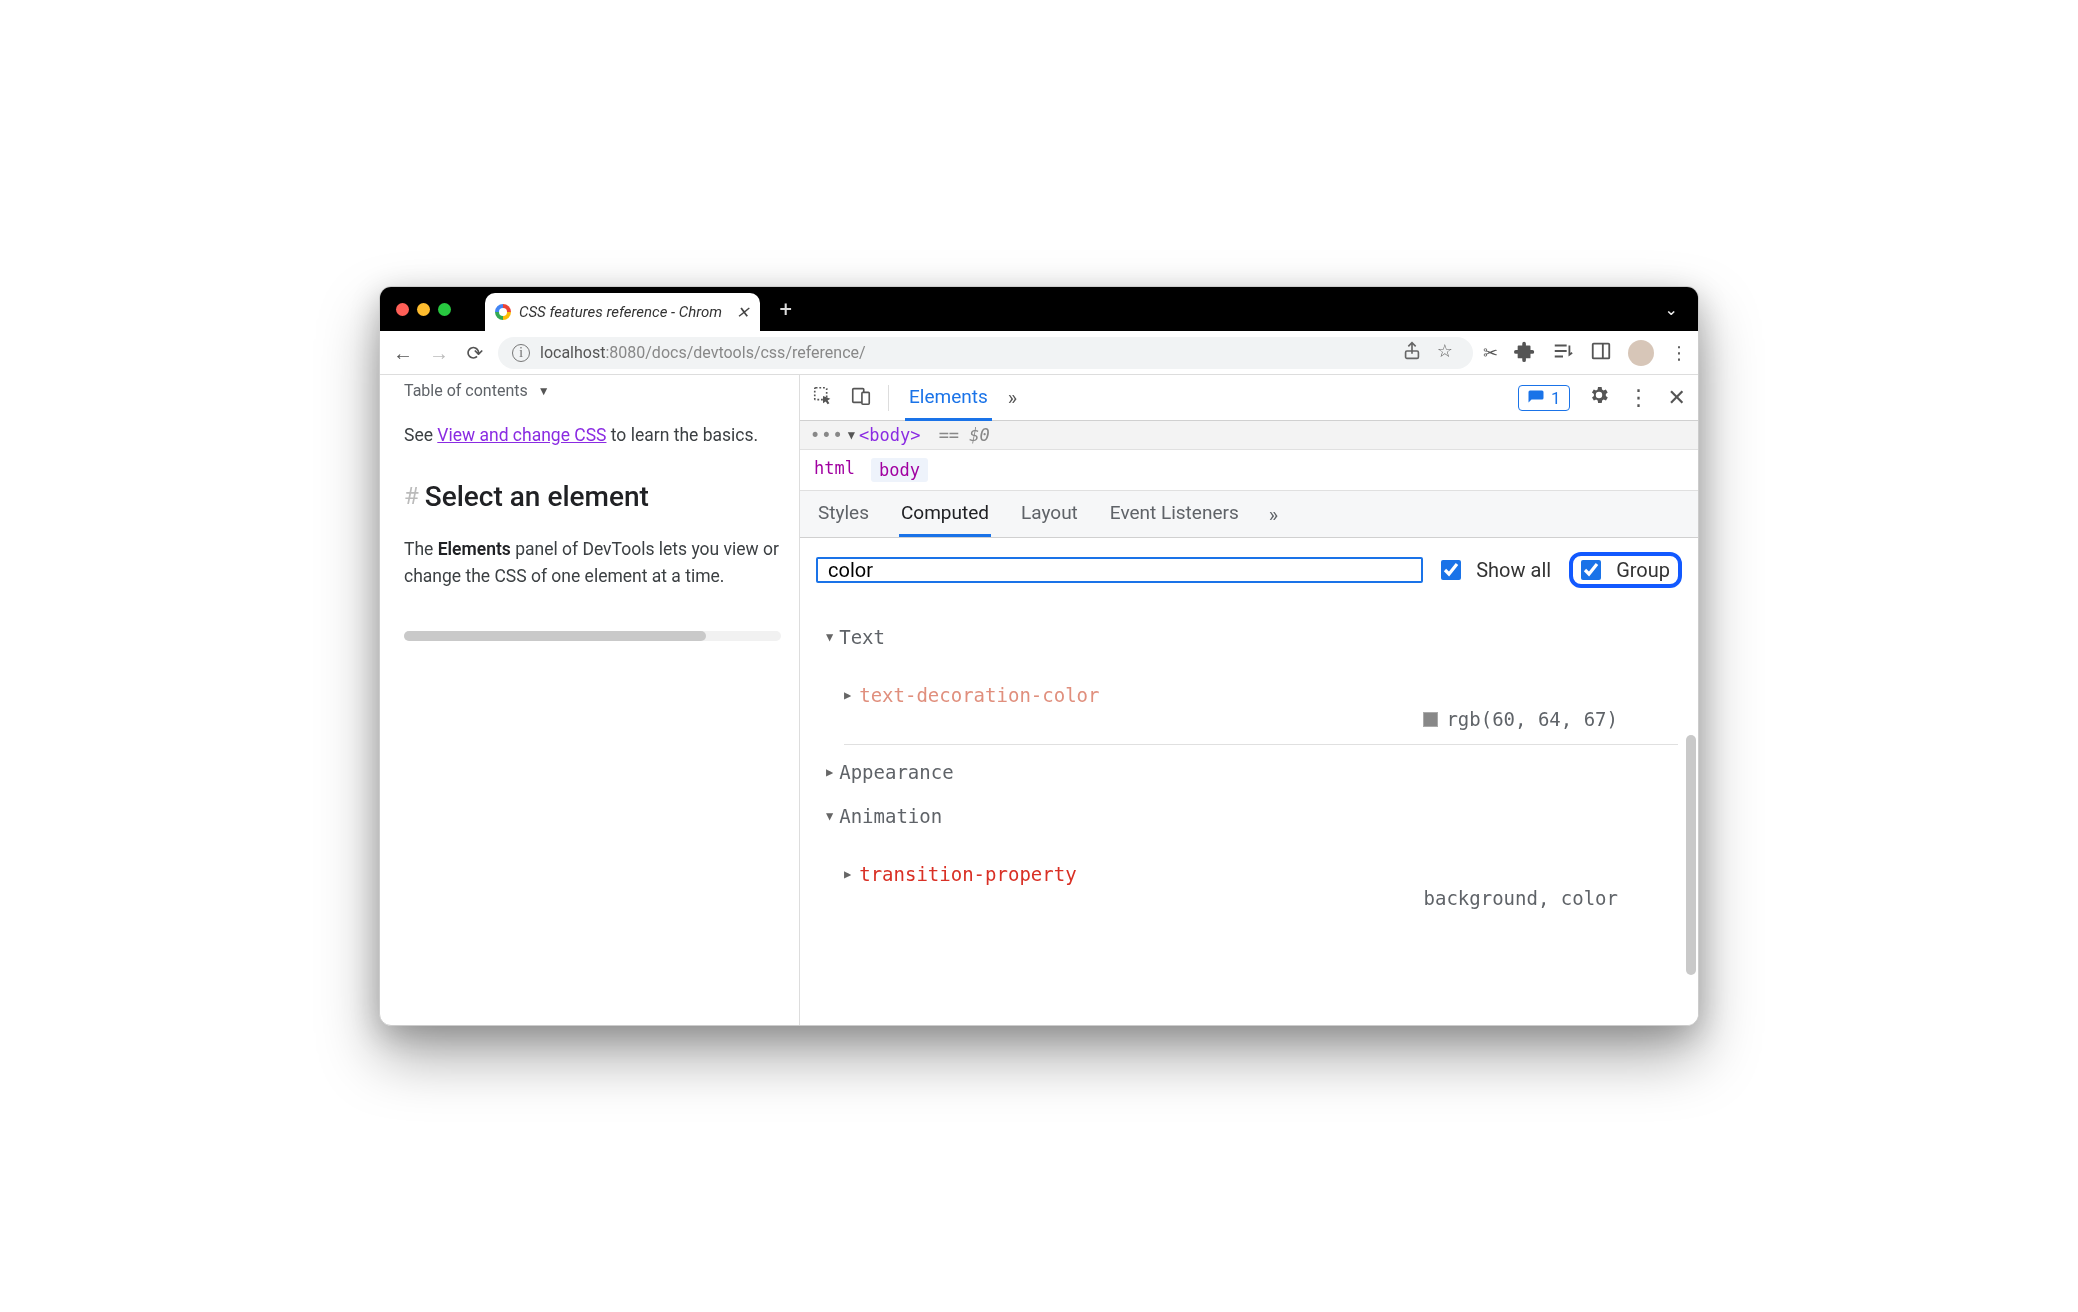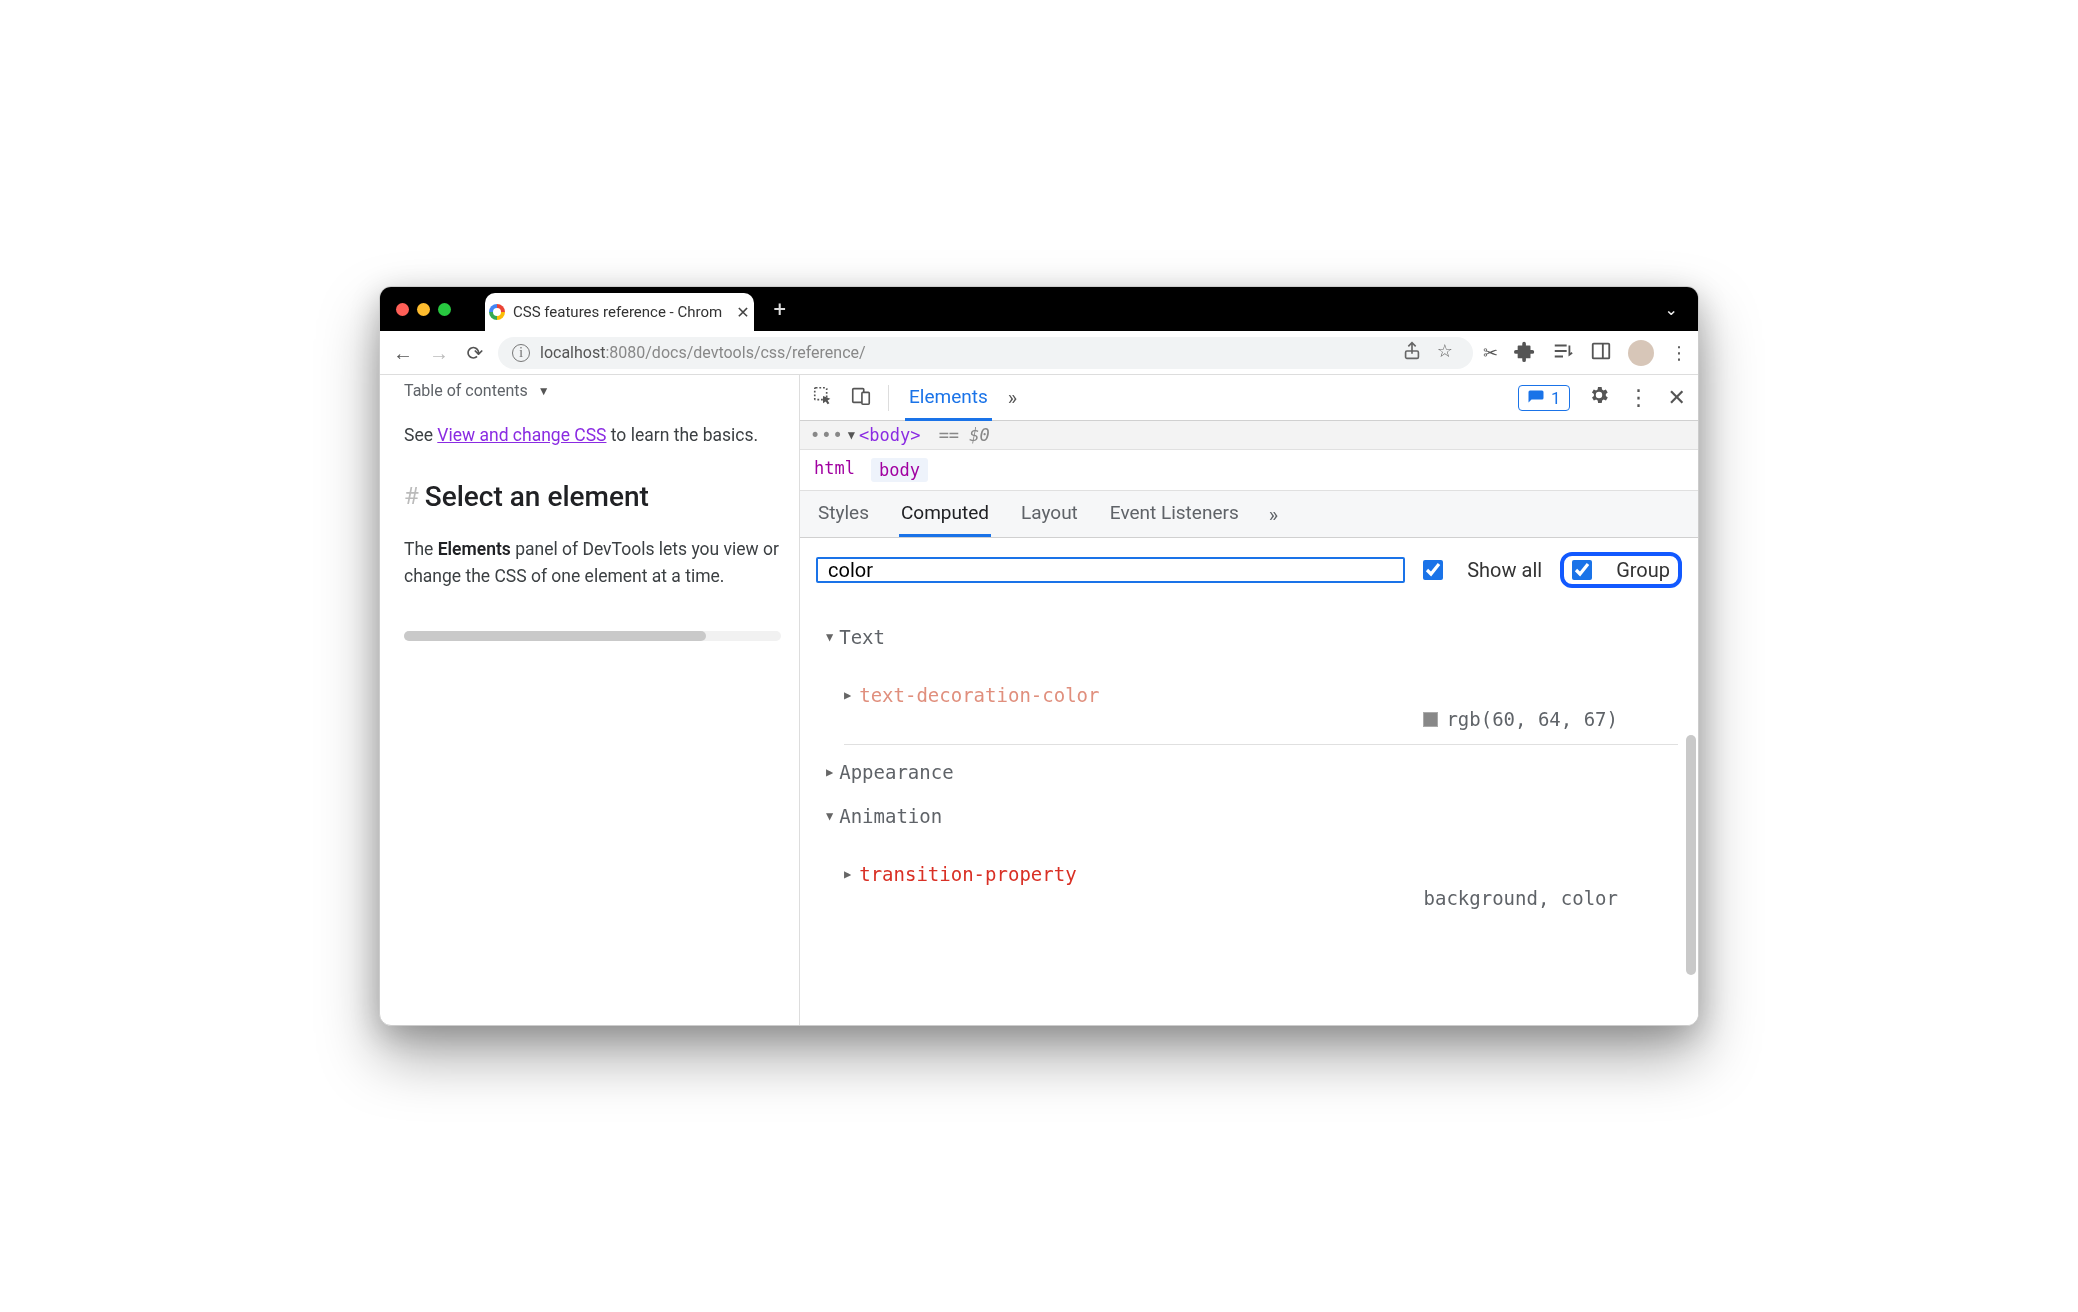--- a/index.html
+++ b/index.html
@@ -12,22 +12,22 @@
     overflow:hidden; display:flex; flex-direction:column; border:1px solid #ccc;
   }
 
   
   .tabstrip { height:44px; background:#000; display:flex; align-items:center; padding:0 10px; gap:10px; }
   .traffic { display:flex; gap:8px; padding-left:6px; padding-right:18px;}
   .tl { width:13px; height:13px; border-radius:50%; }
   .tl.red{background:#ff5f57;} .tl.yellow{background:#febc2e;} .tl.green{background:#28c840;}
   .tab {
     display:flex; align-items:center; gap:8px; height:38px; align-self:flex-end;
-    background:#fff; border-radius:10px 10px 0 0; padding:0 4px; margin-left:6px;
-    font-size:15px; color:#333;
+    background:#fff; border-radius:10px 10px 0 0; padding:0 10px; margin-left:6px;
+    font-size:15px; color:#333;font-style:italic;
   }
   .tab .favicon { width:16px;height:16px; border-radius:50%;
     background: conic-gradient(#ea4335 0 90deg,#fbbc05 90deg 180deg,#34a853 180deg 270deg,#4285f4 270deg 360deg);
     position:relative;}
   .tab .favicon::after{content:"";position:absolute;inset:4px;border-radius:50%;background:#fff;}
   .tab .favicon .dot{position:absolute;inset:5px;border-radius:50%;background:#4285f4;}
   .tab .close { font-size:16px; color:#444; margin-left:6px; }
   .newtab { color:#ddd; font-size:22px; padding:0 10px; }
   .tabstrip .spacer{flex:1}
   .dropdown-caret{color:#eee;font-size:16px;padding-right:10px;}
@@ -76,21 +76,21 @@
   .crumbs{padding:8px 14px;font-family:Menlo,Consolas,monospace;font-size:17px;color:#a000a0;border-bottom:1px solid #e0e0e0;display:flex;gap:16px;}
   .crumbs .sel{background:#eef3fb;padding:2px 8px;border-radius:3px;}
 
   .subtabs{display:flex;gap:28px;padding:0 16px;border-bottom:1px solid #d0d0d0;background:#f6f7f8;font-size:19px;color:#5f6368;align-items:flex-end;}
   .subtabs .st{padding:10px 2px;border-bottom:3px solid transparent;}
   .subtabs .st.active{color:#202124;border-bottom-color:#1a73e8;}
   .subtabs .more-tabs{padding:10px 0;font-size:20px;}
 
   .filter-row{display:flex;align-items:center;gap:18px;padding:14px 16px;}
   .filter-input{flex:1;height:26px;border:2px solid #1a73e8;outline:none;font-size:20px;padding:4px 10px;font-family:inherit;border-radius:2px;}
-  .cb{display:flex;align-items:center;gap:24px;font-size:20px;color:#333;}
+  .cb{display:flex;align-items:center;gap:15px;font-size:20px;color:#333;}
   .cb input{width:20px;height:20px;accent-color:#1a73e8;}
   .cb.boxed{border:4px solid #1259ff;border-radius:12px;padding:2px 8px;}
 
   .props{padding:8px 20px 20px 26px;font-family:Menlo,Consolas,monospace;font-size:19px;color:#555; overflow:hidden;}
   .grp{margin:10px 0;}
   .grp-head{display:flex;align-items:center;gap:6px;color:#5f6368;font-family:Menlo,monospace;font-size:19px;padding:6px 0;}
   .grp-head .tri{font-size:12px;color:#666;}
   .prop-row{display:flex;align-items:center;gap:8px;padding:6px 0 6px 18px;}
   .prop-row .tri{font-size:12px;color:#666;}
   .pname{letter-spacing:0;}

